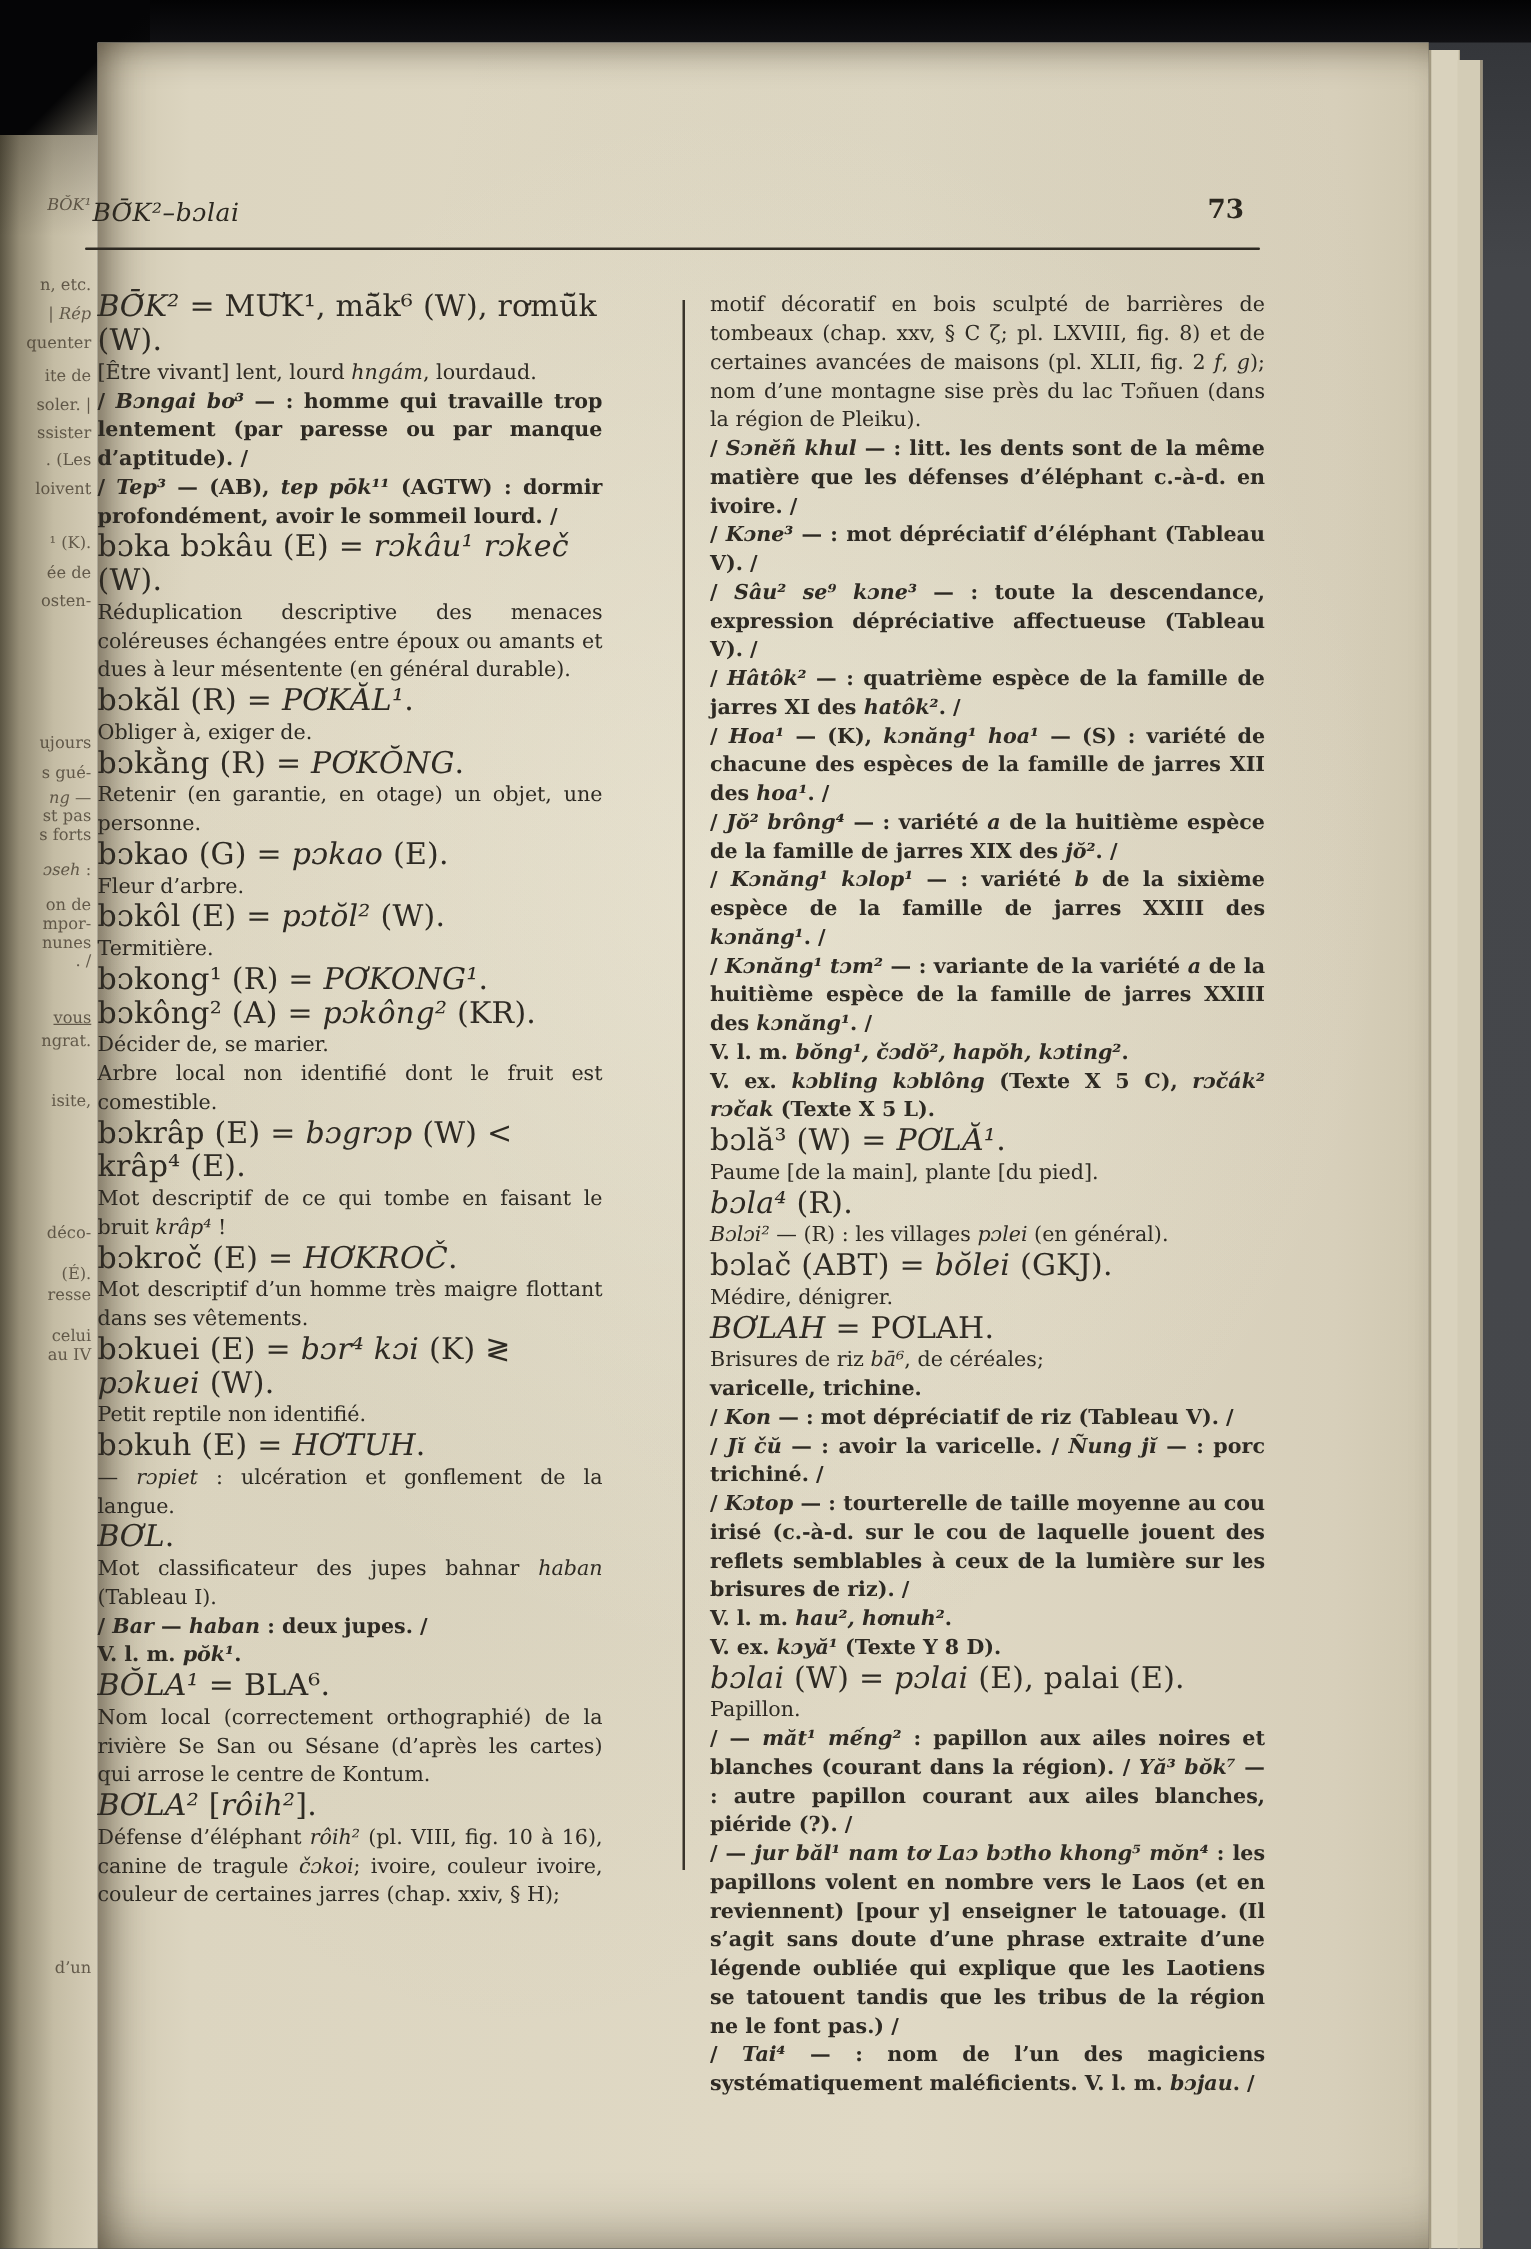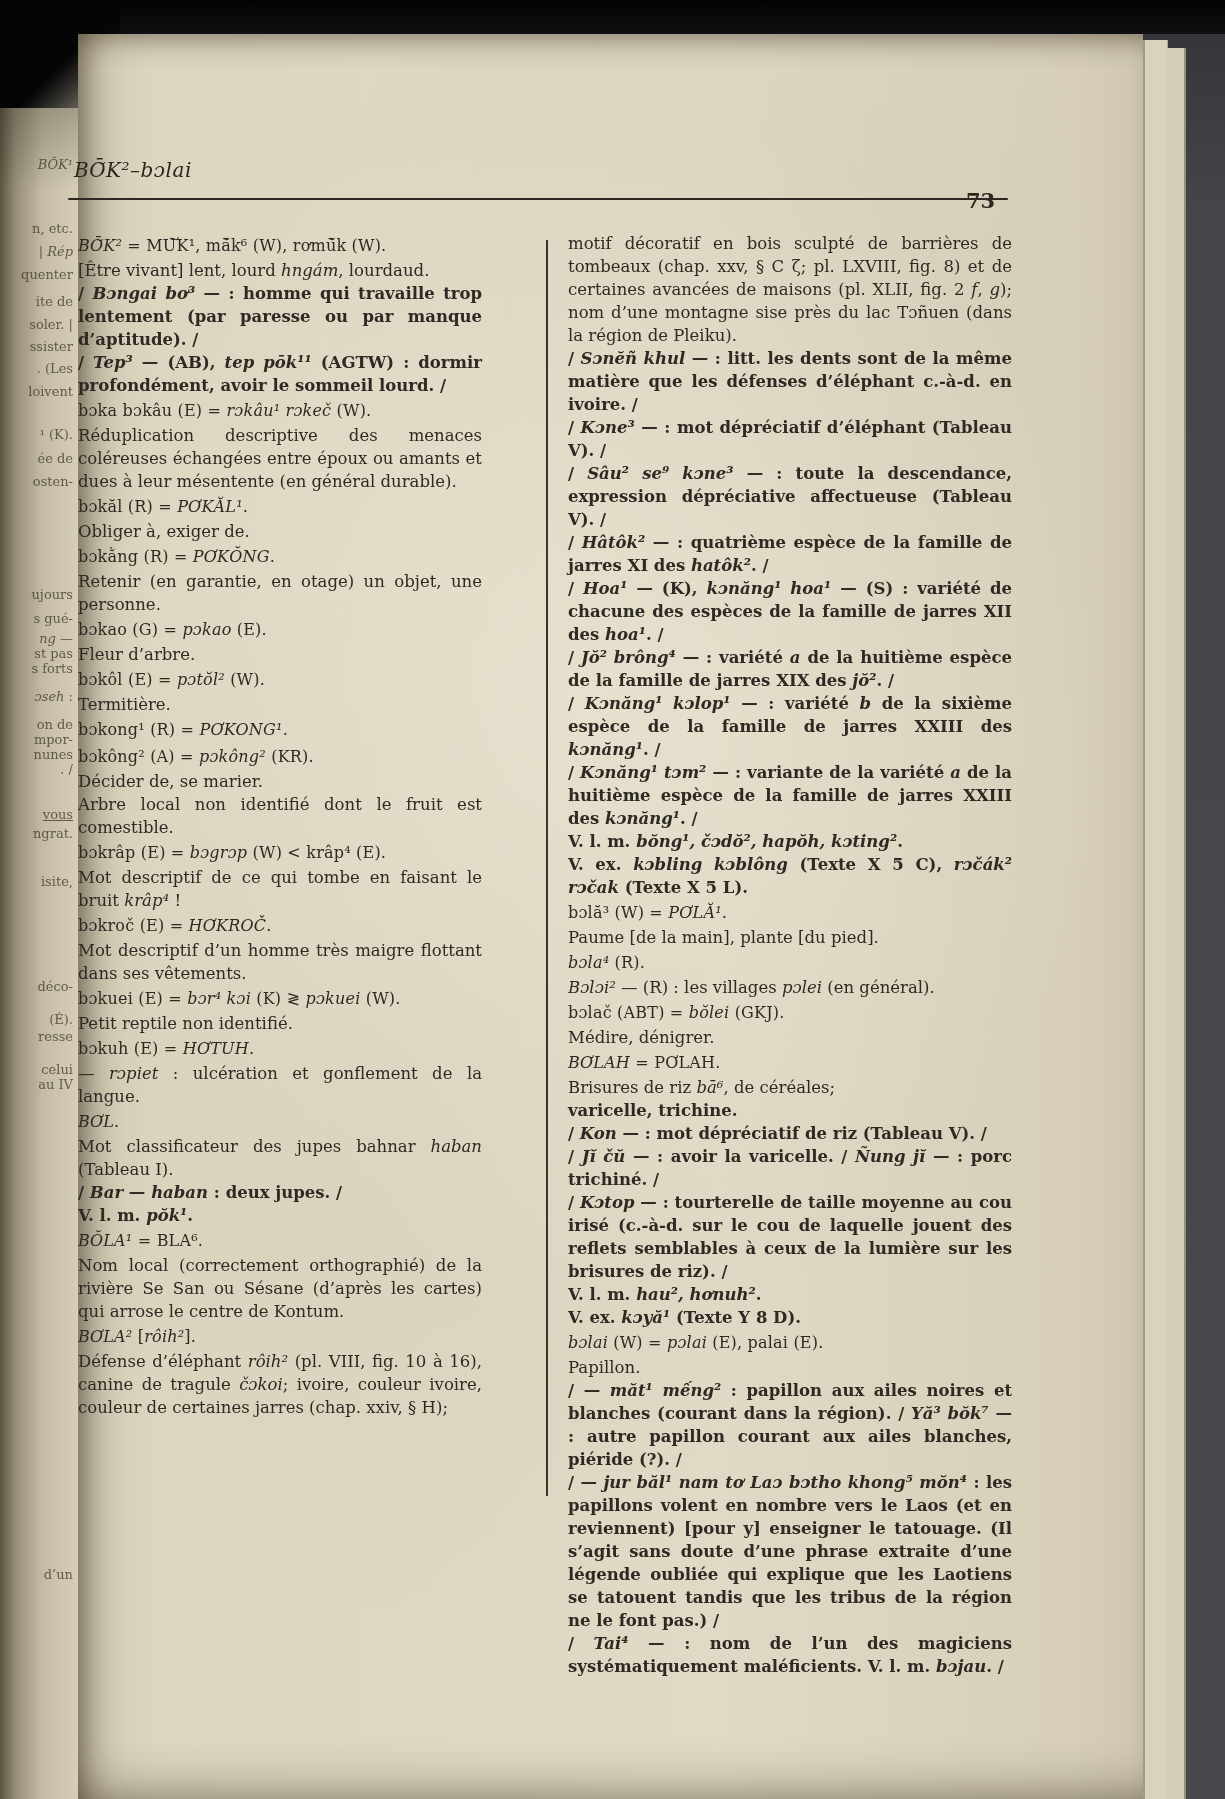--- a/index.html
+++ b/index.html
@@ -29,30 +29,30 @@
                    inset 0 26px 30px -22px rgba(42,32,16,.45),
                    inset 0 -44px 46px -34px rgba(55,45,25,.38);}
   
   .edge1{position:absolute;left:1143px;top:40px;width:22px;height:1759px;background:#d9d2bd;
          border-left:2px solid #a39a82;border-right:1px solid #b4ab93;}
   .edge2{position:absolute;left:1166px;top:48px;width:18px;height:1751px;background:#d3ccb6;
          border-right:2px solid #99907c;}
   
   .running-title{position:absolute;left:-4px;top:124px;font-style:italic;font-size:20px;
          letter-spacing:.5px;color:#2c2820;}
-  .folio{position:absolute;left:888px;top:120px;font-size:21px;font-weight:bold;color:#2c2820;margin-top:34px;}
+  .folio{position:absolute;left:888px;top:120px;font-size:21px;font-weight:bold;color:#2c2820;}
   .hrule{position:absolute;left:-10px;top:164px;width:940px;height:2px;background:#2d2922;
          border-radius:2px;}
   
   .col{position:absolute;top:178px;color:#2e2a23;}
   #leftcol{left:0;width:404px;padding-top:20px;}
   #rightcol{left:490px;width:444px;padding-top:20px;}
   .divider{position:absolute;left:468px;top:206px;width:2px;height:1256px;background:#39342b;}
   p.blk{margin:0;}
-  .head{font-size:16px;line-height:27px;margin-top:14px;margin-bottom:6px;letter-spacing:.2px;}
+  .head{font-size:24px;line-height:27px;margin-top:14px;margin-bottom:6px;letter-spacing:.2px;}
   .def,.ex,.cont{font-size:16.5px;line-height:23px;margin-left:34px;text-align:justify;
          hyphens:none;}
   .def{margin-top:1px;margin-bottom:1px;}
   .ex{margin-top:1px;margin-bottom:1px;font-weight:bold;}
   .cont{margin-top:34px;}
   i{font-style:italic;}
 </style>
 </head>
 <body>
 

